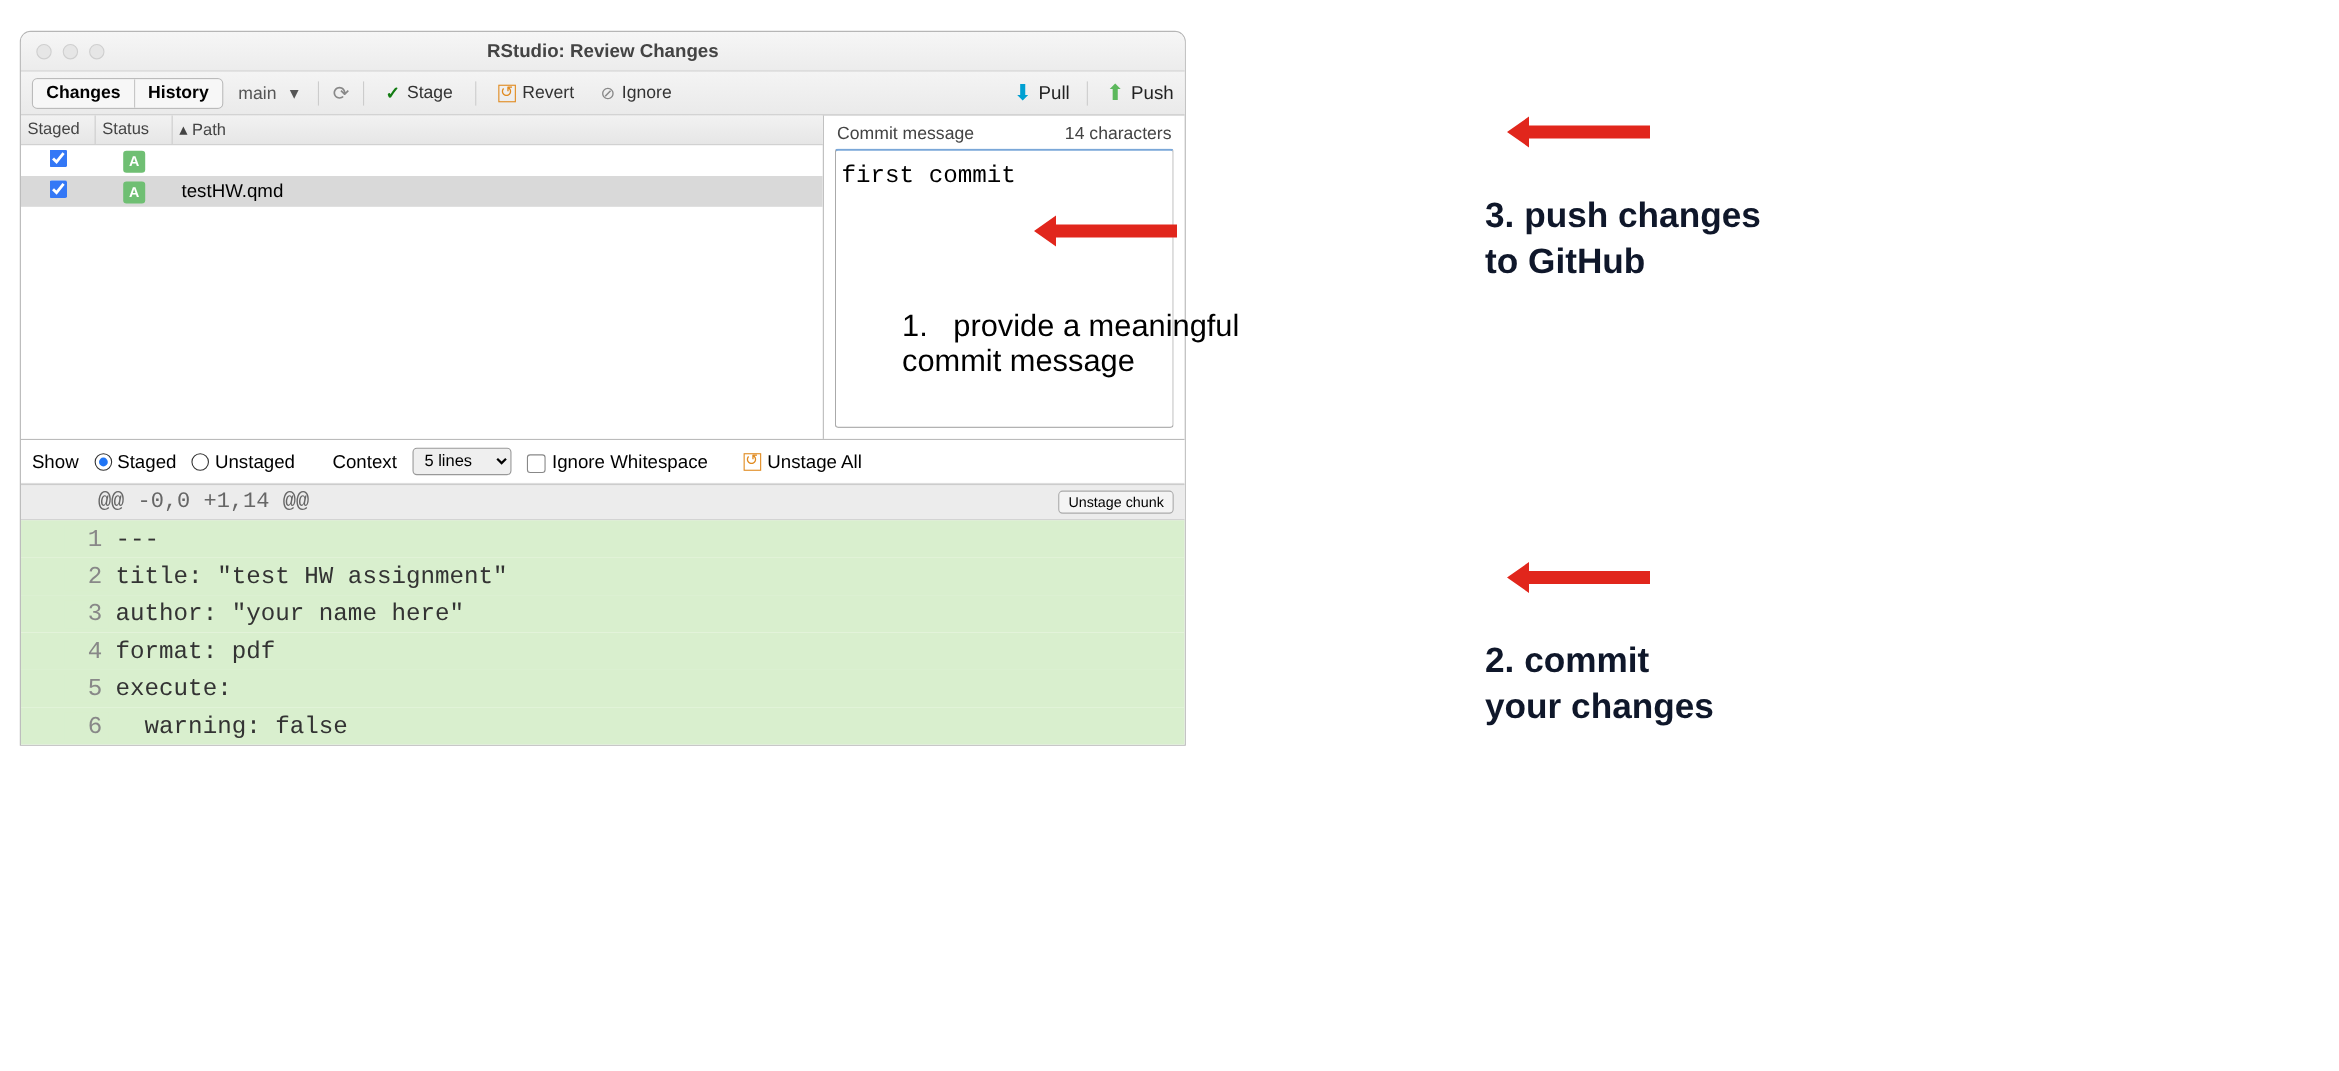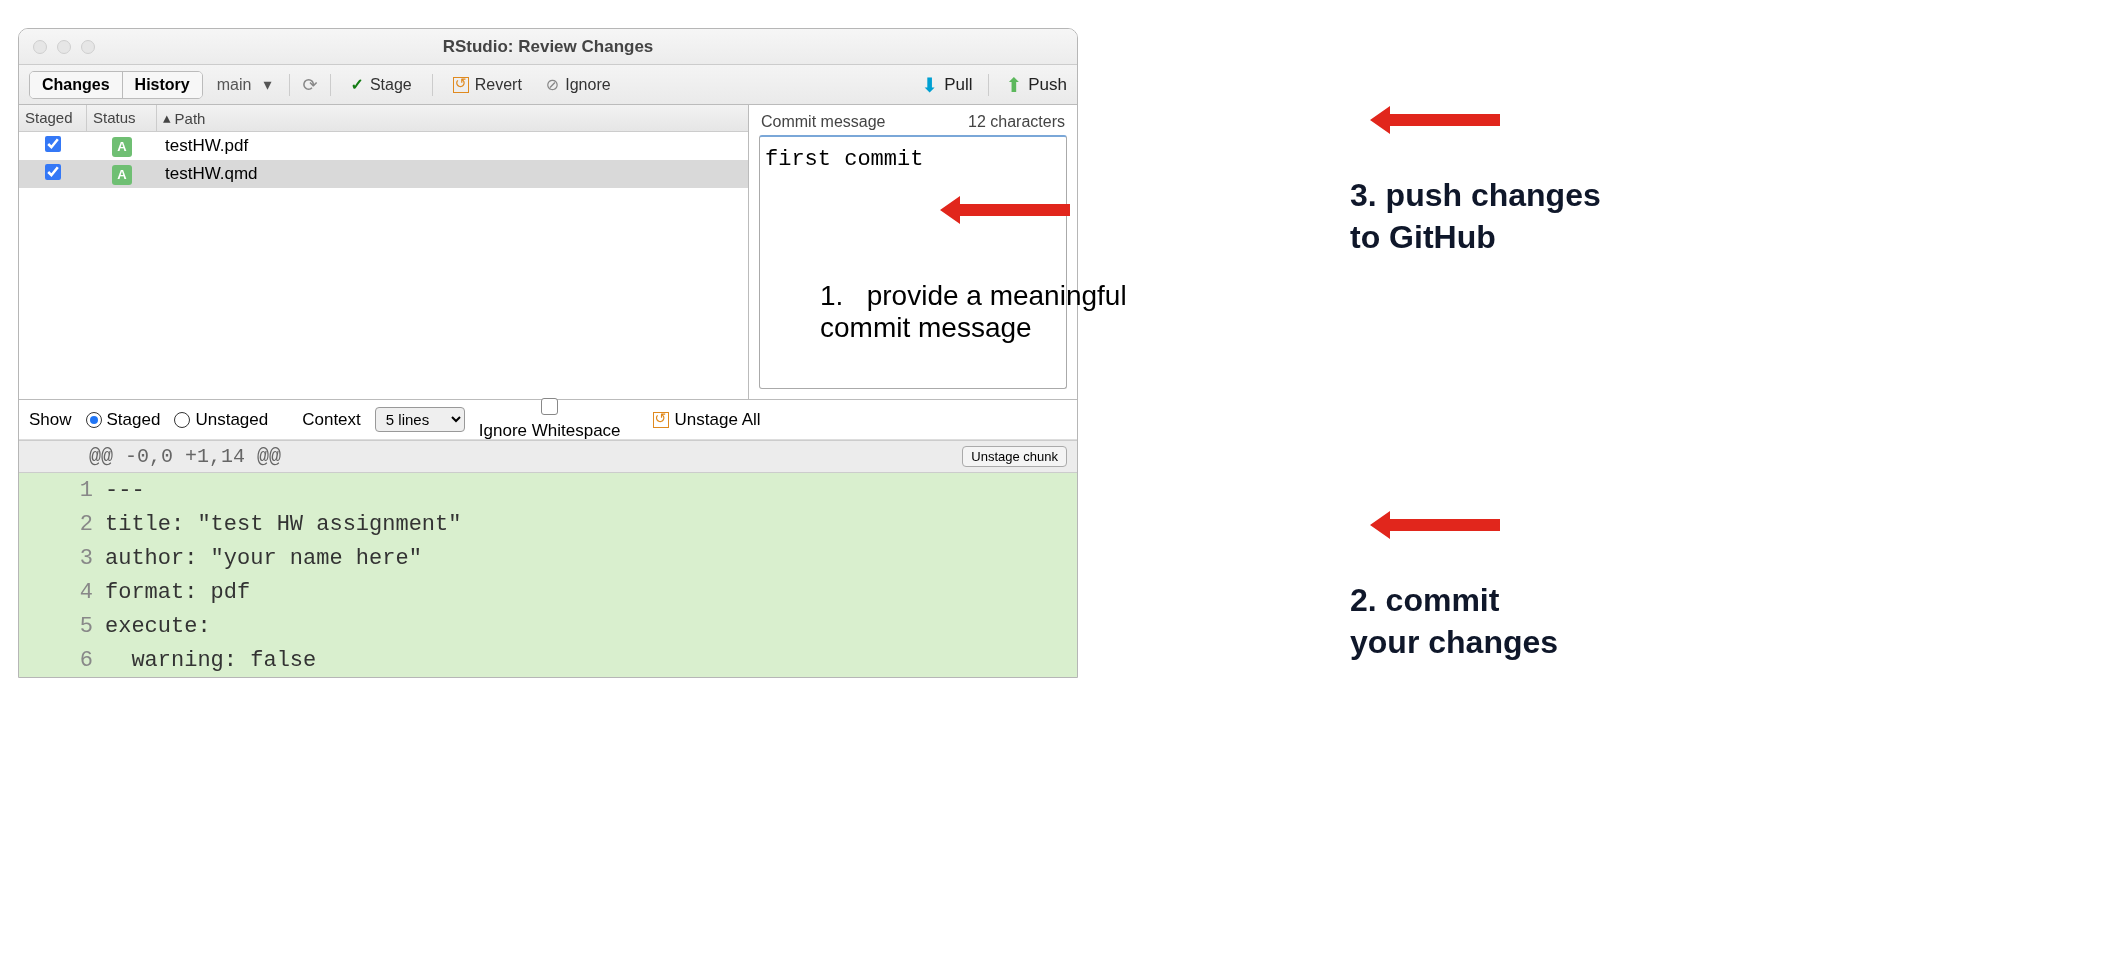--- a/index.html
+++ b/index.html
@@ -80,21 +80,21 @@
   .cm-actions { display:flex; align-items:center; gap:18px; margin-top:8px; font-size:17px;}
   .chk { display:flex; align-items:center; gap:6px;}
   .chk .box { width:17px; height:17px; border:1px solid #888; border-radius:3px; background:#fff;}
   .commit-btn { margin-left:auto; border:1px solid #999; border-radius:6px; background:linear-gradient(#fff,#f2f2f2); font-size:18px; padding:6px 22px; cursor:pointer;}
 
   .diff-toolbar { height:40px; display:flex; align-items:center; gap:14px; padding:0 10px; font-size:17px; background:#fff; border-bottom:1px solid #ddd;}
   .radio { display:flex; align-items:center; gap:5px;}
   .r-dot { width:16px; height:16px; border:1px solid #333; border-radius:50%; display:flex; align-items:center; justify-content:center;}
   .r-dot.sel::after { content:""; width:8px; height:8px; background:#2075f5; border-radius:50%; display:block;}
   .ctx-select { border:1px solid #999; border-radius:4px; font-size:15px; padding:2px 6px; width:90px;}
-  .chk2 { display:flex; align-items:center; gap:6px;flex-direction:column;}
+  .chk2 { display:flex; align-items:flex-end; gap:6px;}
   .chk2 .box { width:17px; height:17px; border:1px solid #888; border-radius:3px; background:#fff;}
   .unstage-all { display:flex; align-items:center; gap:6px; margin-left:18px; cursor:pointer;}
 
   .hunk-head { background:#ececec; border-top:1px solid #ccc; border-bottom:1px solid #ccc; display:flex; align-items:center; padding:4px 10px; font-family:"Courier New", monospace; font-size:20px; color:#666;}
   .hunk-head .gutter{ width:60px; }
   .unstage-chunk { margin-left:auto; font-family:Liberation Sans, sans-serif; font-size:13px; border:1px solid #aaa; background:#f4f4f4; border-radius:4px; padding:2px 8px; cursor:pointer;}
 
   .diff-body { font-family:"Courier New", monospace; font-size:22px; color:#333;}
   .diff-line { display:flex; background:#d9efce; height:34px; align-items:center;}
   .dl-gutter { width:40px; text-align:right; padding-right:6px; color:#888; background:#fff; border-right:1px solid #ccc;}
@@ -171,34 +171,33 @@
         <div class="fh-status">Status</div>
         <div class="fh-path">
           <span>▴</span>
           <span>Path</span>
         </div>
       </div>
       <div class="file-list" id="file-list">
           <div class="file-row">
             <div class="fr-staged"><input type="checkbox" checked="" style=""></div>
             <div class="fr-status"><span class="badge-a">A</span></div>
-            <div class="fr-path">testHW.pdf</div>
           </div>
           <div class="file-row selected">
             <div class="fr-staged"><input type="checkbox" checked="" style=""></div>
             <div class="fr-status"><span class="badge-a">A</span></div>
             <div class="fr-path">testHW.qmd</div>
           </div>
         </div>
     </div>
 
     <div class="right-pane">
       <div class="cm-head">
         <span>Commit message</span>
-        <span>12 characters</span>
+        <span>14 characters</span>
       </div>
       <textarea class="cm-box" style="">first commit</textarea>
     </div>
   </div>
 
   <div class="diff-toolbar">
     <span>Show</span>
     <label class="radio">
       <span class="r-dot sel"></span>
       <span>Staged</span>

